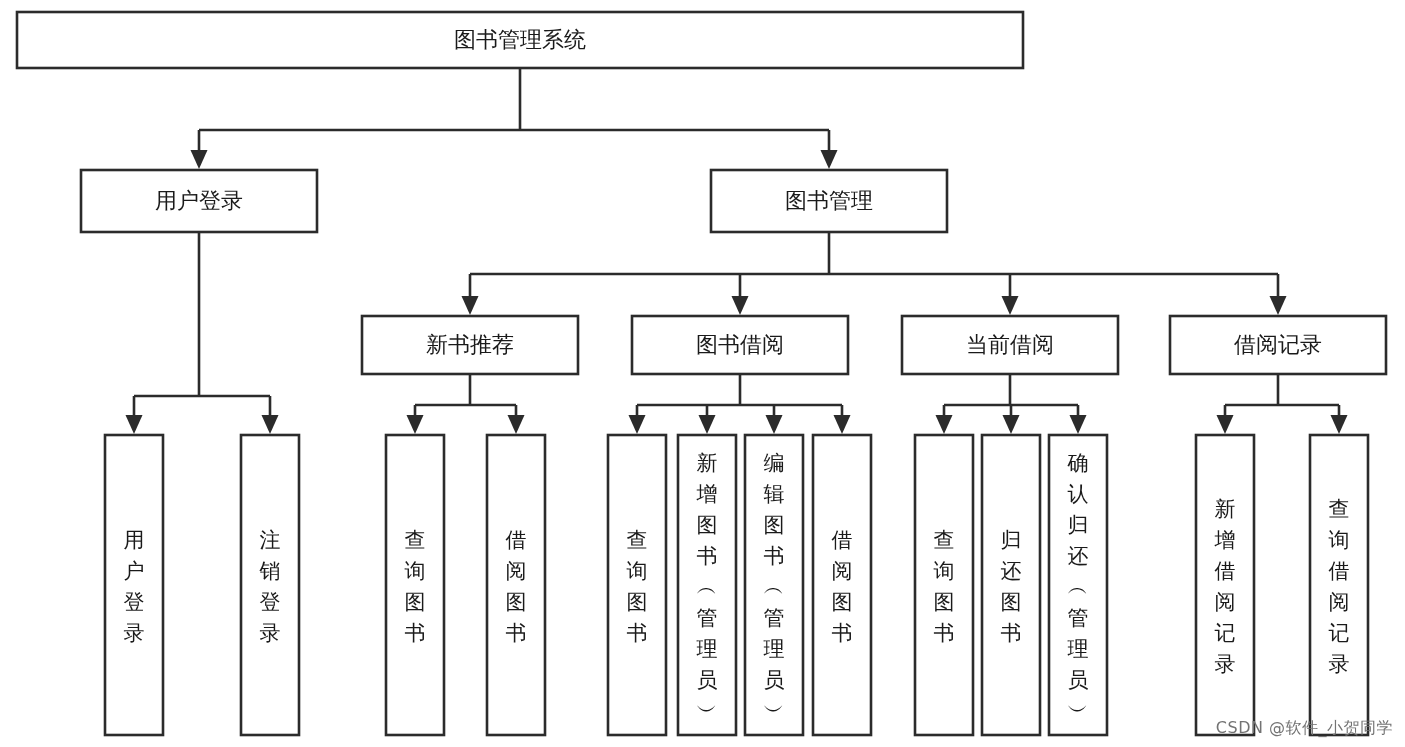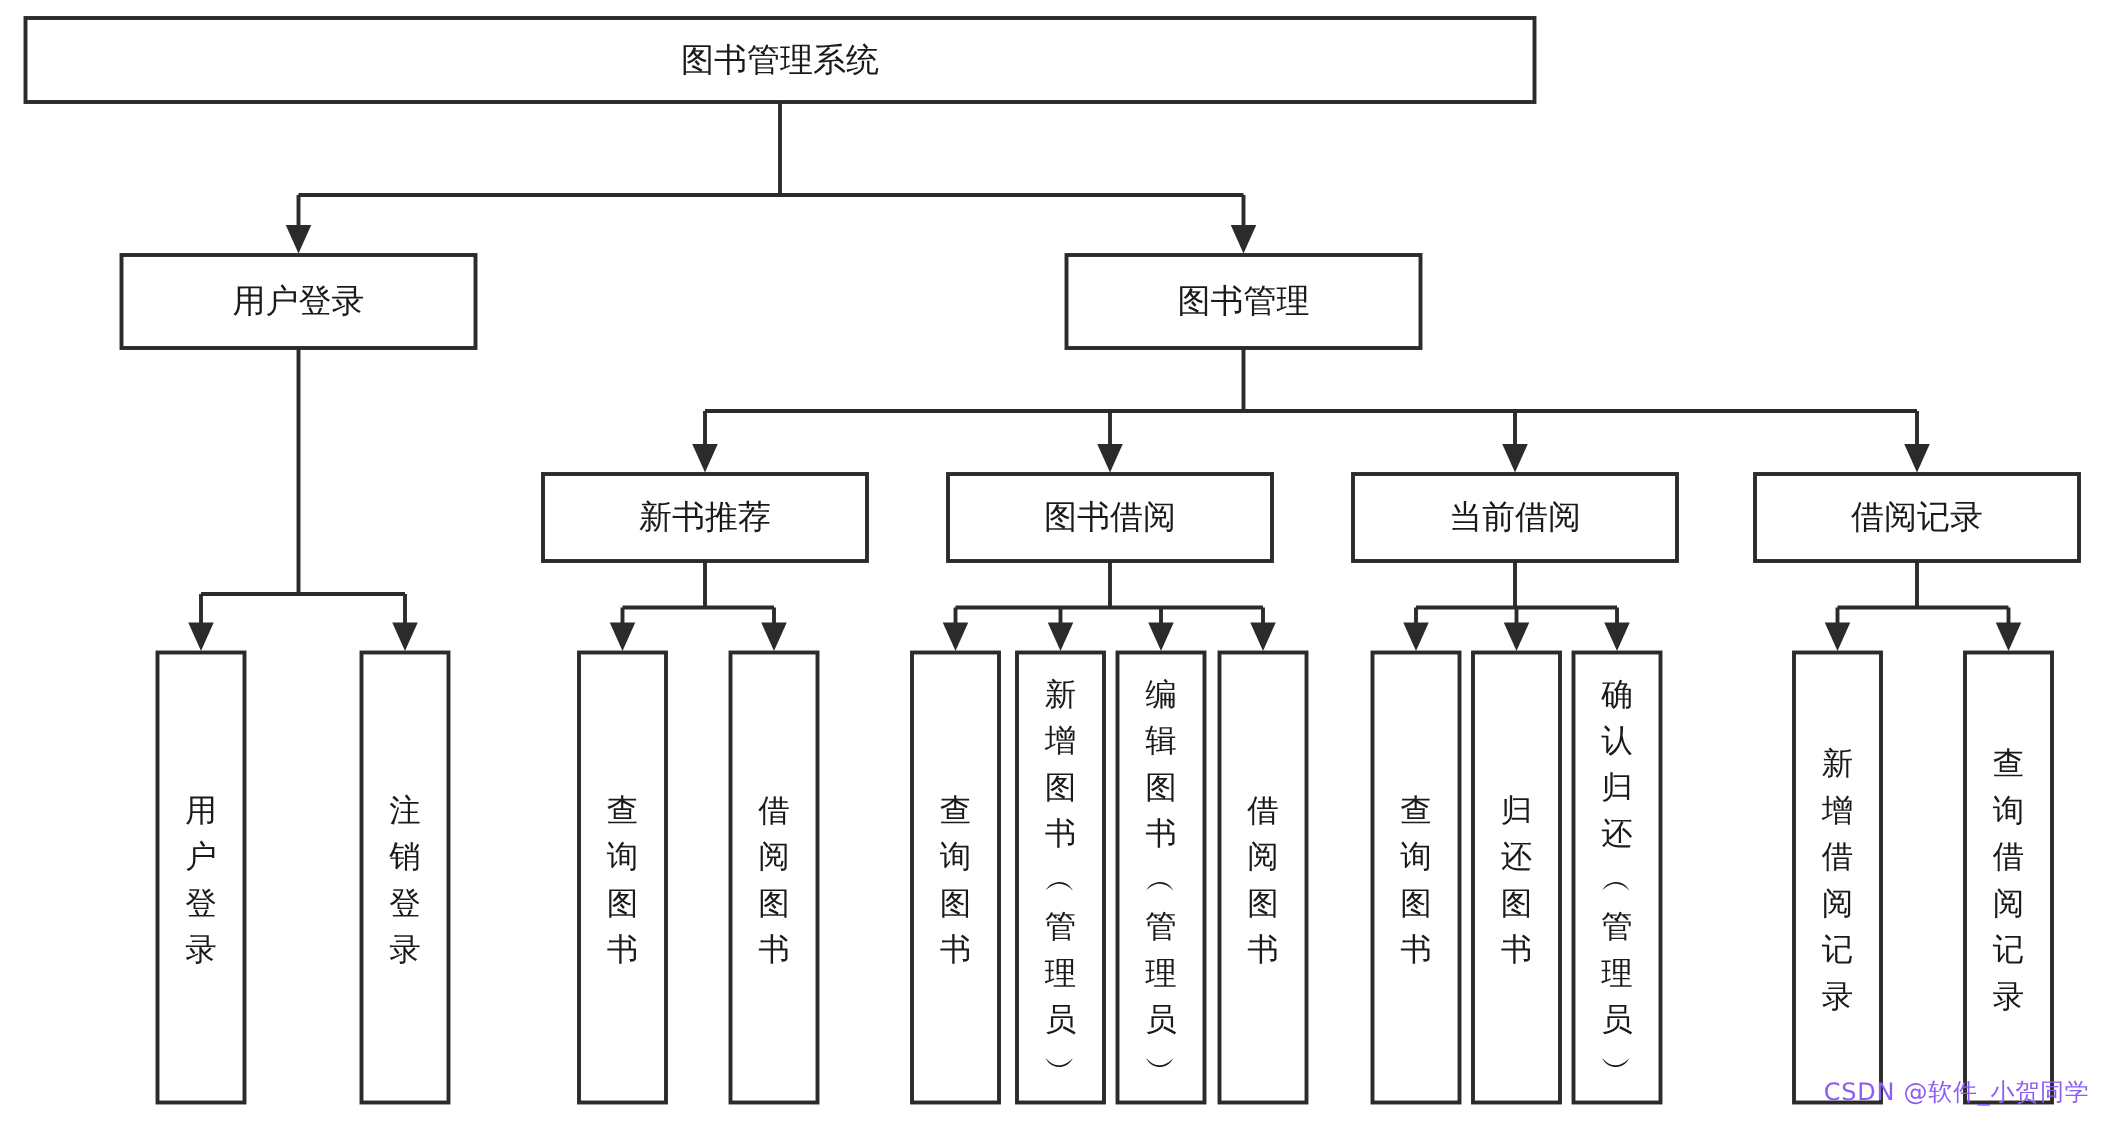--- a/index.html
+++ b/index.html
@@ -55,21 +55,21 @@
     font-size: 21px;
     fill: #1a1a1a;
     text-anchor: middle;
   }
   .watermark {
     position: absolute;
     right: 12px;
     bottom: 8px;
     font-family: "DejaVu Sans", "Liberation Sans", sans-serif;
     font-size: 16px;
-    color: #8b5cf6;
+    color: #737373;
     letter-spacing: 0.5px;
     white-space: nowrap;
     user-select: none;
   }
 </style>
 </head>
 <body>
 
 <div id="diagram-root">
   <svg id="flowchart" viewBox="0 0 1405 747" preserveAspectRatio="xMidYMid meet">

